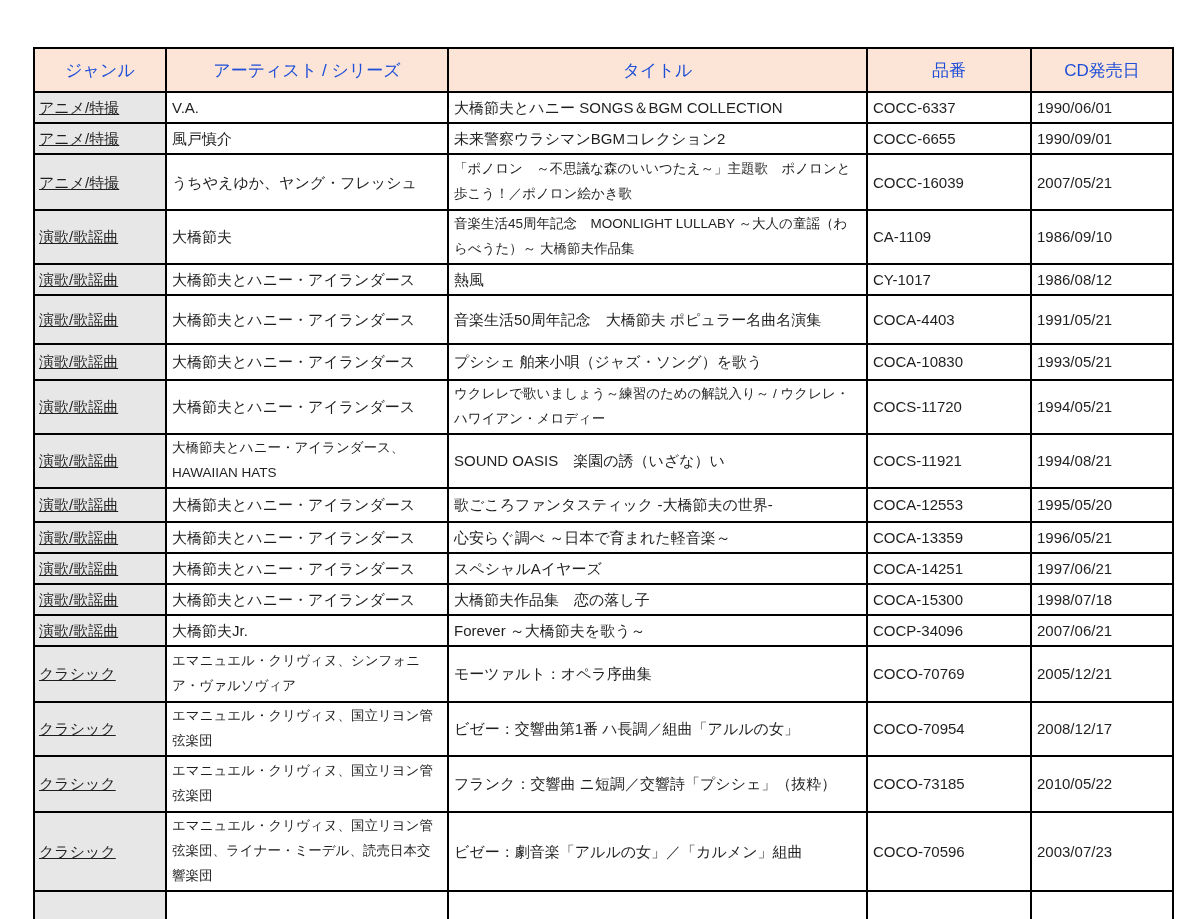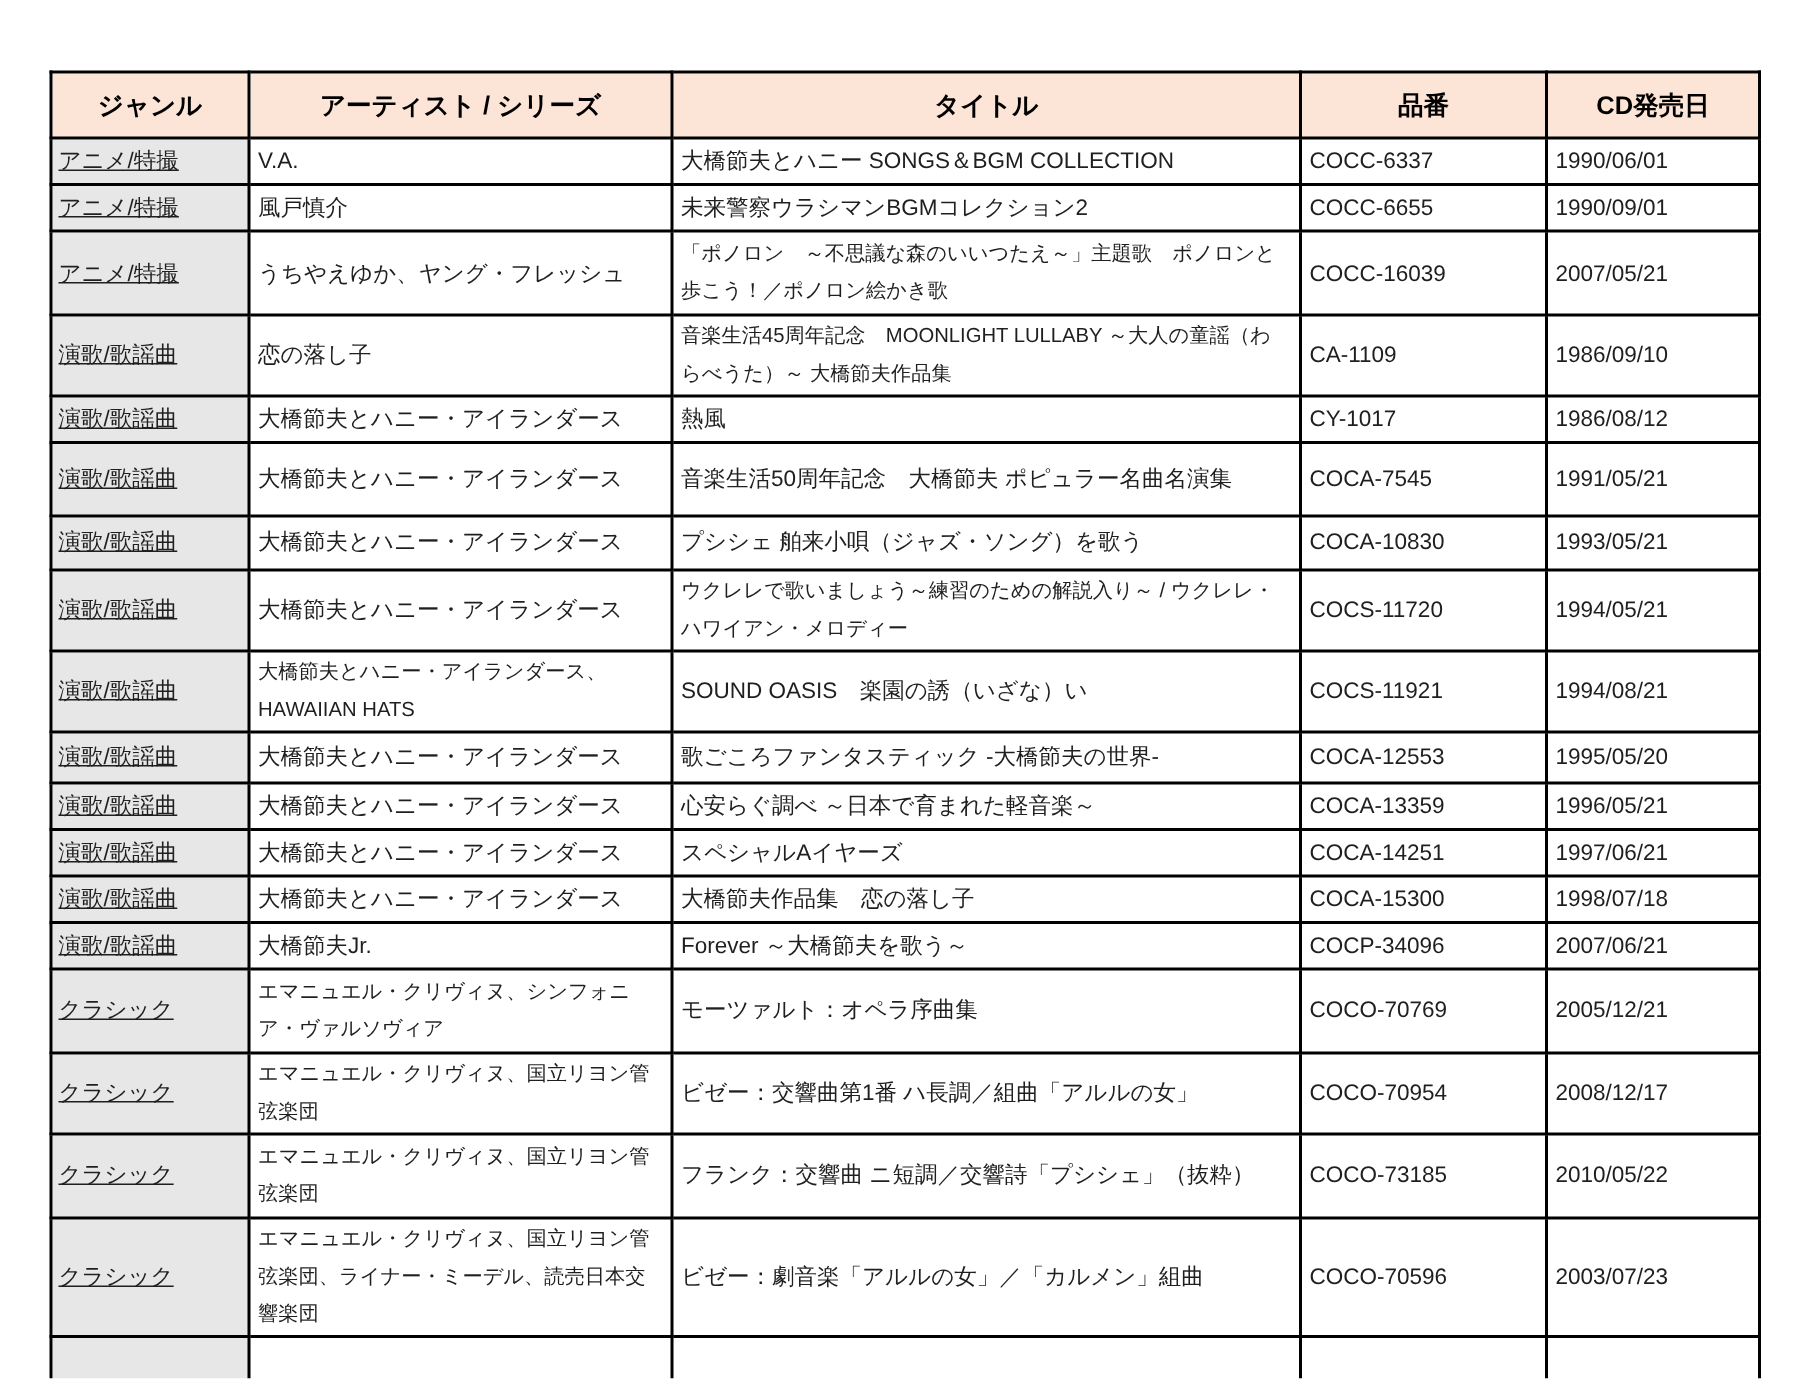--- a/index.html
+++ b/index.html
@@ -35,25 +35,25 @@
   col.c-release { width: 142px; }
 
   th, td {
     border: 2px solid #000000;
     vertical-align: middle;
     overflow: hidden;
   }
   thead th {
     background: #fce4d6;
     font-size: 17px;
-    font-weight: bold;
+    font-weight: normal;
     text-align: center;
     height: 38px;
     padding: 2px 4px;
-    color: #000000;
+    color: #1d4ed8;
   }
   tbody td {
     font-size: 15px;
     line-height: 1.8;
     padding: 1px 5px;
     text-align: left;
     word-break: break-word;
   }
   td.col-genre {
     background: #e7e7e7;
@@ -118,37 +118,37 @@
         </tr>
         <tr>
           <td class="col-genre">アニメ/特撮</td>
           <td class="col-artist">うちやえゆか、ヤング・フレッシュ</td>
           <td class="col-title cell-shrink">「ポノロン　～不思議な森のいいつたえ～」主題歌　ポノロンと歩こう！／ポノロン絵かき歌</td>
           <td class="col-catalog">COCC-16039</td>
           <td class="col-release">2007/05/21</td>
         </tr>
         <tr>
           <td class="col-genre">演歌/歌謡曲</td>
-          <td class="col-artist">恋の落し子</td>
+          <td class="col-artist">大橋節夫</td>
           <td class="col-title cell-shrink">音楽生活45周年記念　MOONLIGHT LULLABY ～大人の童謡（わらべうた）～ 大橋節夫作品集</td>
           <td class="col-catalog">CA-1109</td>
           <td class="col-release">1986/09/10</td>
         </tr>
         <tr>
           <td class="col-genre">演歌/歌謡曲</td>
           <td class="col-artist">大橋節夫とハニー・アイランダース</td>
           <td class="col-title">熱風</td>
           <td class="col-catalog">CY-1017</td>
           <td class="col-release">1986/08/12</td>
         </tr>
         <tr>
           <td class="col-genre">演歌/歌謡曲</td>
           <td class="col-artist">大橋節夫とハニー・アイランダース</td>
           <td class="col-title">音楽生活50周年記念　大橋節夫 ポピュラー名曲名演集</td>
-          <td class="col-catalog">COCA-7545</td>
+          <td class="col-catalog">COCA-4403</td>
           <td class="col-release">1991/05/21</td>
         </tr>
         <tr>
           <td class="col-genre">演歌/歌謡曲</td>
           <td class="col-artist">大橋節夫とハニー・アイランダース</td>
           <td class="col-title">プシシェ 舶来小唄（ジャズ・ソング）を歌う</td>
           <td class="col-catalog">COCA-10830</td>
           <td class="col-release">1993/05/21</td>
         </tr>
         <tr>

